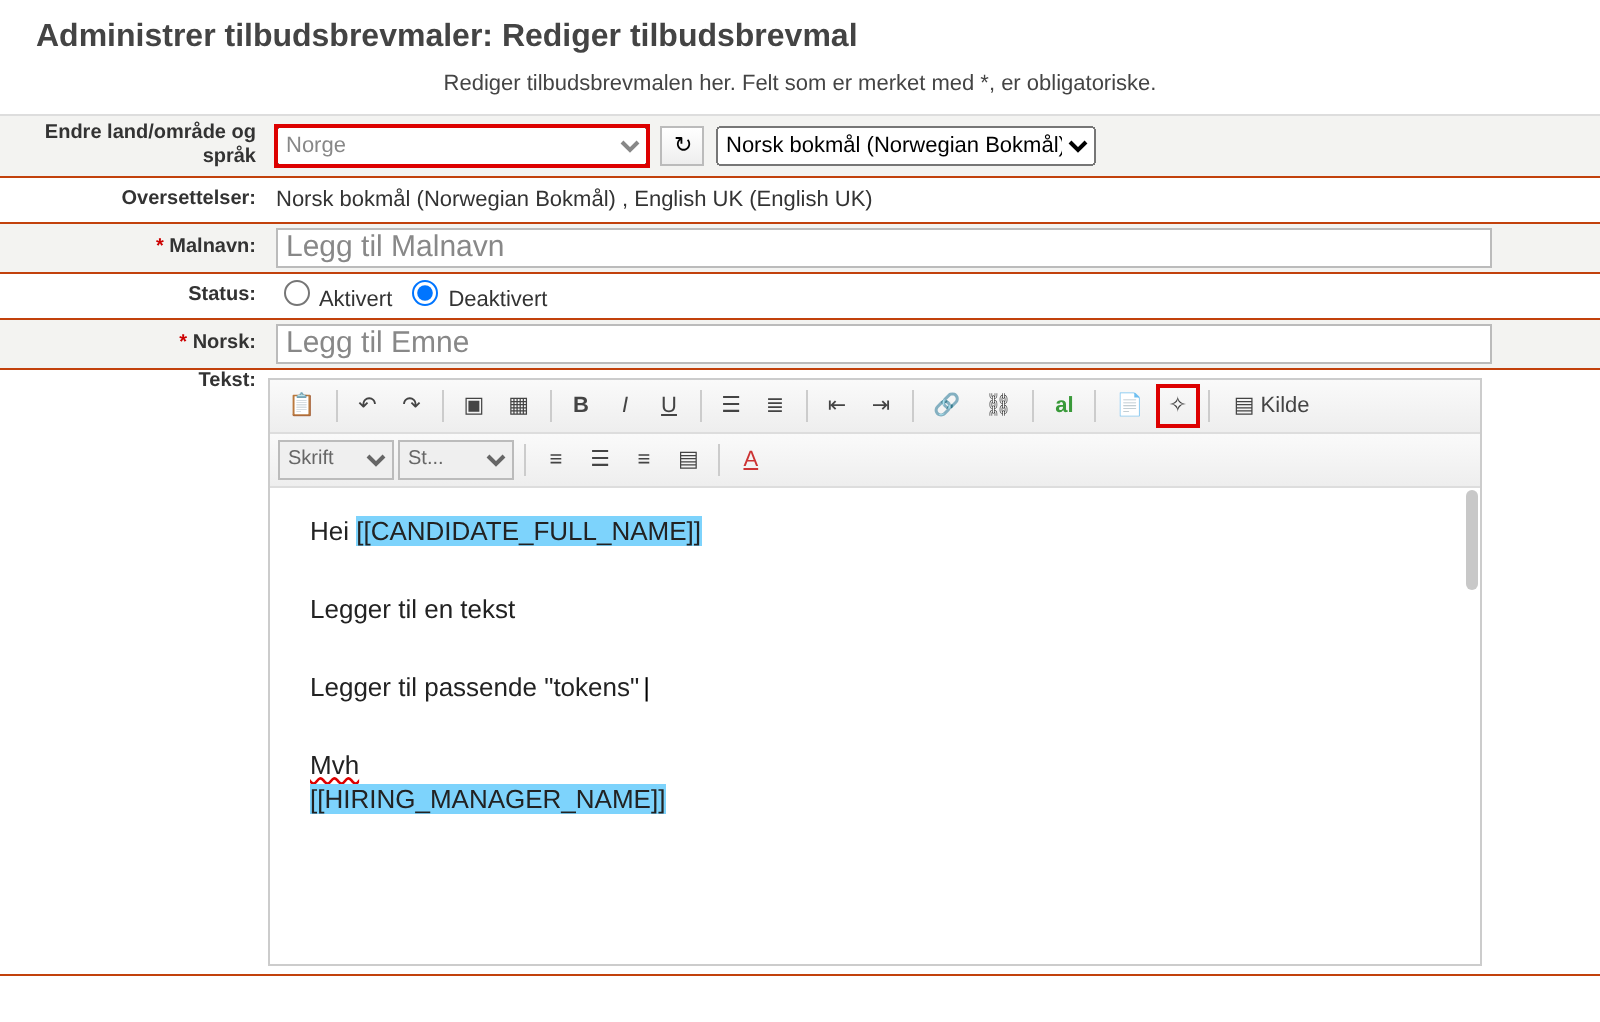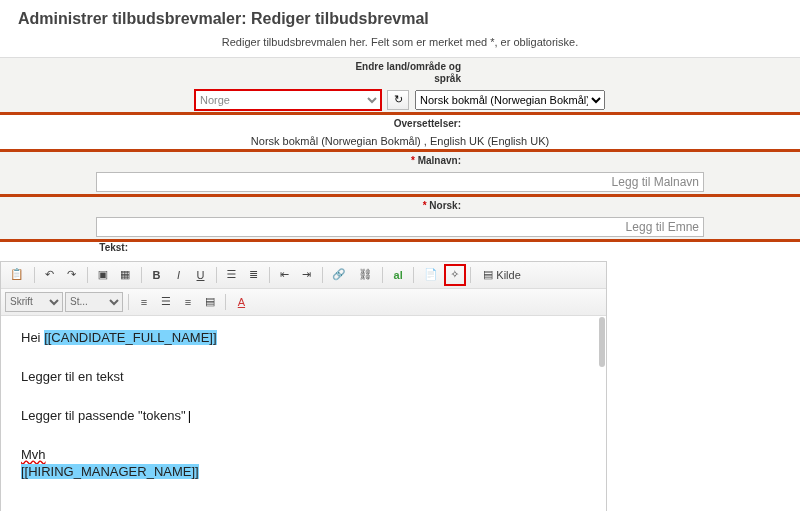--- a/index.html
+++ b/index.html
@@ -22,23 +22,22 @@
     color: #444;
     line-height: 1.5;
     text-align: center;
   }
   .form-area {
     border-top: 1px solid #ddd;
   }
   .row {
     display: flex;
     align-items: center;
-    border-bottom: 3px solid #c2410c;
+    border-bottom: 1px solid #c2410c;
     min-height: 22px;
-    flex-direction: column;
   }
   .row.alt { background: #f3f3f1; }
   .row .label {
     width: 124px;
     text-align: right;
     padding: 3px 6px 3px 4px;
     color: #333;
     font-weight: bold;
     font-size: 10px;
     line-height: 12px;
@@ -72,23 +71,22 @@
     border: 1px solid #bbb;
     background: linear-gradient(#fff,#eee);
     font-size: 11px;
     cursor: pointer;
   }
   input.text {
     width: 598px;
     height: 18px;
     border: 1px solid #bbb;
     padding: 0 4px;
-    font-size: 12px;
+    font-size: 15px;
     color: #666;
-    text-align: right;
   }
   input.text::placeholder { color: #888; }
   .radio { margin: 0 2px 0 4px; }
   .editor-wrap {
     flex: 1;
     padding: 4px 10px 4px 0;
   }
   .editor {
     border: 1px solid #ccc;
     width: 605px;
@@ -189,20 +187,33 @@
     <div class="value">Norsk bokmål (Norwegian Bokmål) , English UK (English UK)</div>
   </div>
 
   <div class="row alt">
     <div class="label"><span class="req">* </span><span>Malnavn:</span></div>
     <div class="value">
       <input class="text" type="text" placeholder="Legg til Malnavn" style="">
     </div>
   </div>
 
+  <div class="row">
+    <div class="label">Status:</div>
+    <div class="value">
+      <label>
+        <input type="radio" class="radio" name="status" style="">
+        <span>Aktivert</span>
+      </label>
+      <label>
+        <input type="radio" class="radio" name="status" checked="" style="">
+        <span>Deaktivert</span>
+      </label>
+    </div>
+  </div>
 
   <div class="row alt">
     <div class="label"><span class="req">* </span><span>Norsk:</span></div>
     <div class="value">
       <input class="text" type="text" placeholder="Legg til Emne" style="">
     </div>
   </div>
 
   <div class="row rowtext">
     <div class="label">Tekst:</div>

